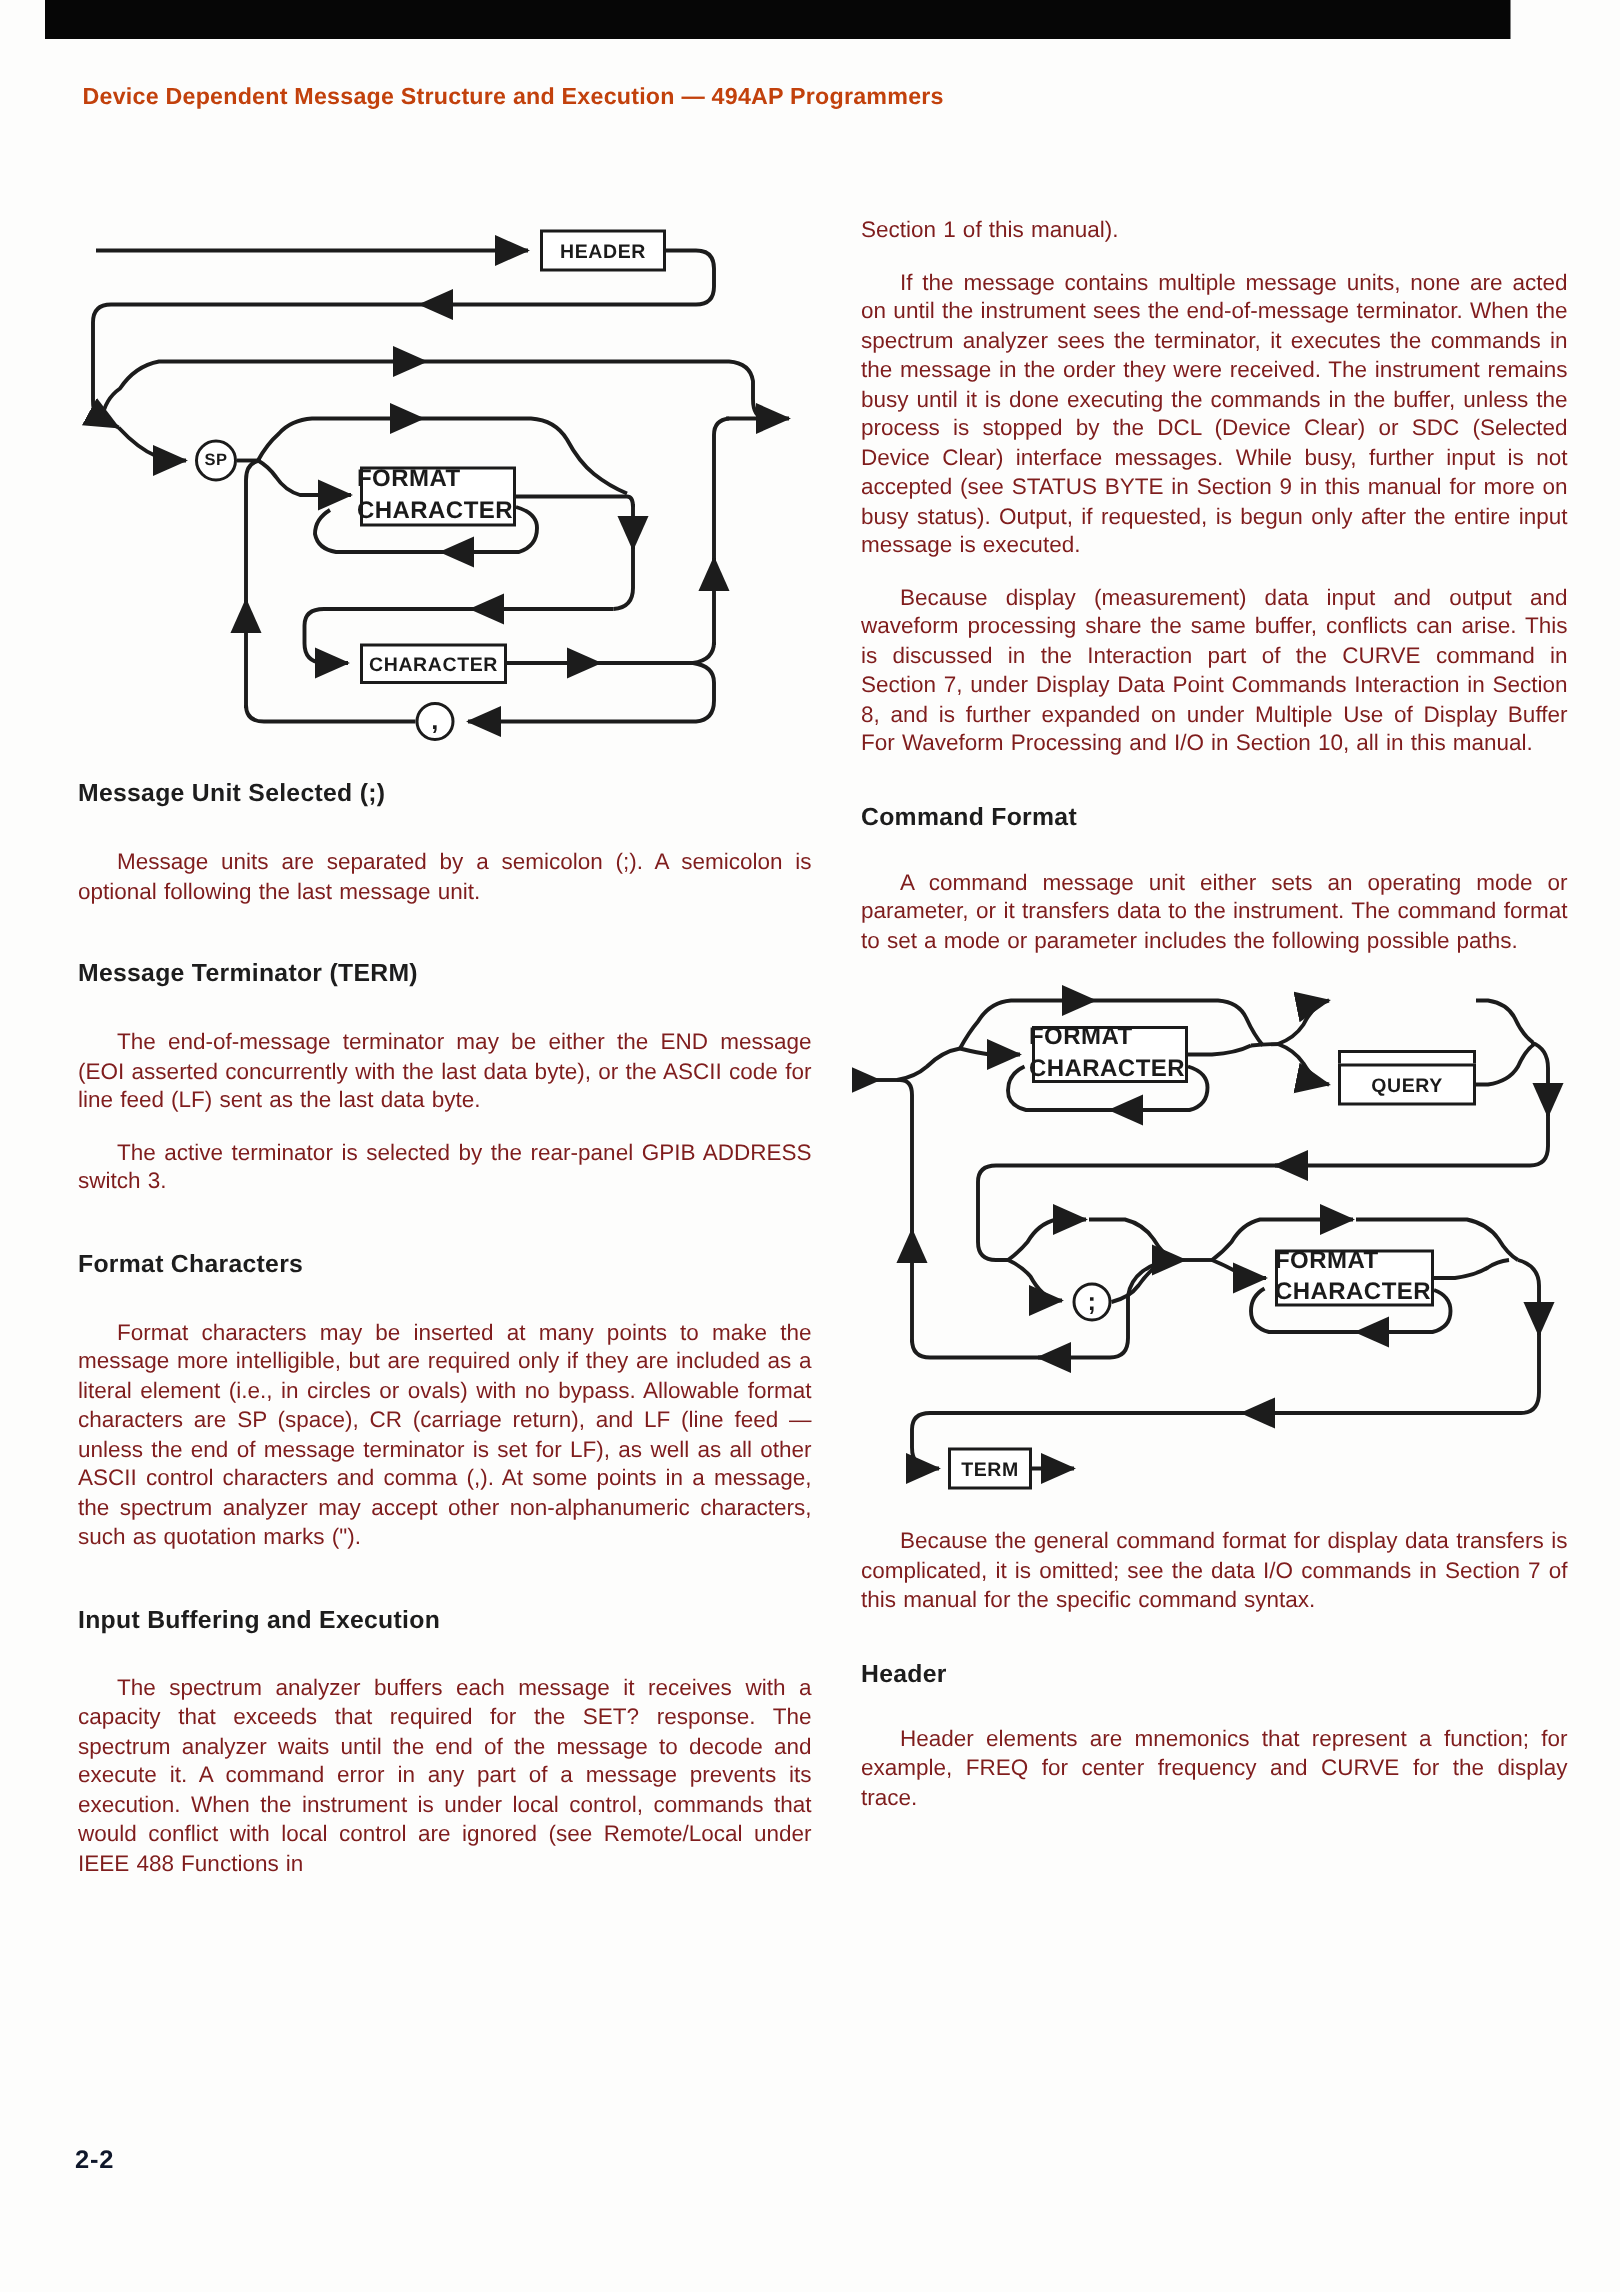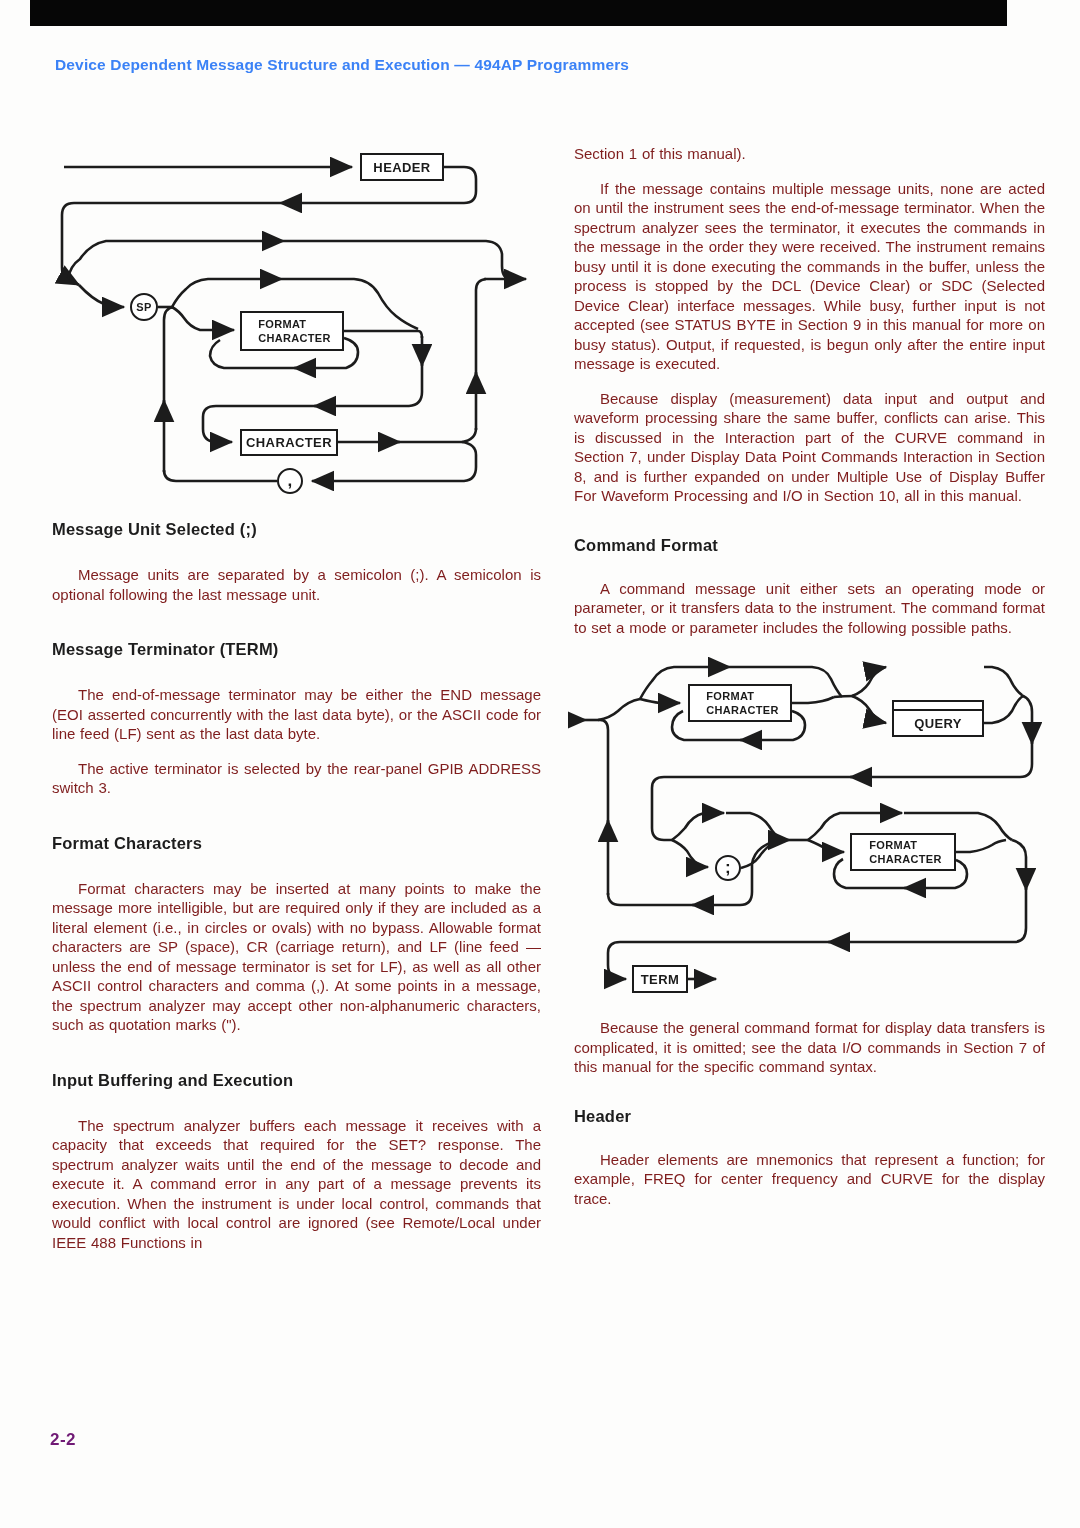--- a/index.html
+++ b/index.html
@@ -3,52 +3,52 @@
 <meta charset="utf-8">
 <style>
   html,body{margin:0;padding:0;}
   body{
     width:1080px;height:1528px;position:relative;background:#fdfdfc;
     font-family:"Liberation Sans",sans-serif;color:#262626;overflow:hidden;
   }
   .scan-bar{position:absolute;top:0;left:30px;width:977px;height:26px;background:#060606;}
   .page-header{
     position:absolute;top:56px;left:55px;width:960px;
-    font-size:15.5px;font-weight:700;color:#3b82f6;letter-spacing:.15px;
+    font-size:15.5px;font-weight:700;color:#c2410c;letter-spacing:.15px;
   }
   .col{position:absolute;}
   .col-left{left:52px;top:150px;width:489px;}
   .col-right{left:574px;top:144px;width:471px;}
   .para{
     font-size:15px;line-height:19.5px;text-align:justify;margin:0 0 15px 0;
     text-indent:26px;word-spacing:.6px;color:#7f1d1d;
   }
   .para.noindent{text-indent:0;}
   .sec-h{
     font-size:16.5px;font-weight:700;color:#1d1d1d;letter-spacing:.2px;
     margin:36px 0 26px 0;
   }
   .sec-h.first{margin-top:18px;}
   .sec-h.tight{margin:30px 0 24px 0;}
   .page-num{
     position:absolute;left:50px;top:1430px;
-    font-size:17px;font-weight:700;color:#701a75;letter-spacing:.5px;
+    font-size:17px;font-weight:700;color:#0f172a;letter-spacing:.5px;
   }
   
   .diagram{position:relative;}
   .diagram svg{position:absolute;left:0;top:0;}
   .d1{width:489px;height:352px;}
   .d2{width:480px;height:352px;margin:4px 0 14px -6px;}
   .rr-path{fill:none;stroke:#1c1c1c;stroke-width:2.6;stroke-linejoin:round;}
   .node{
     position:absolute;box-sizing:border-box;background:#fff;border:2.5px solid #1b1b1b;
     display:flex;align-items:center;justify-content:center;
     font-weight:700;color:#1b1b1b;font-size:13px;letter-spacing:.4px;
   }
-  .node.multiline{justify-content:center;padding-left:5px;font-size:11px;line-height:1.3;white-space:pre-line;letter-spacing:.3px;}
+  .node.multiline{justify-content:flex-end;padding-left:5px;font-size:16px;line-height:1.3;white-space:pre-line;letter-spacing:.3px;}
   .node.circle{border-radius:50%;}
   .node.punct{font-size:17px;line-height:10px;}
 </style>
 </head>
 <body>
 
 <div class="scan-bar"></div>
 
 <div class="page-header">Device Dependent Message Structure and Execution — 494AP Programmers</div>
 

